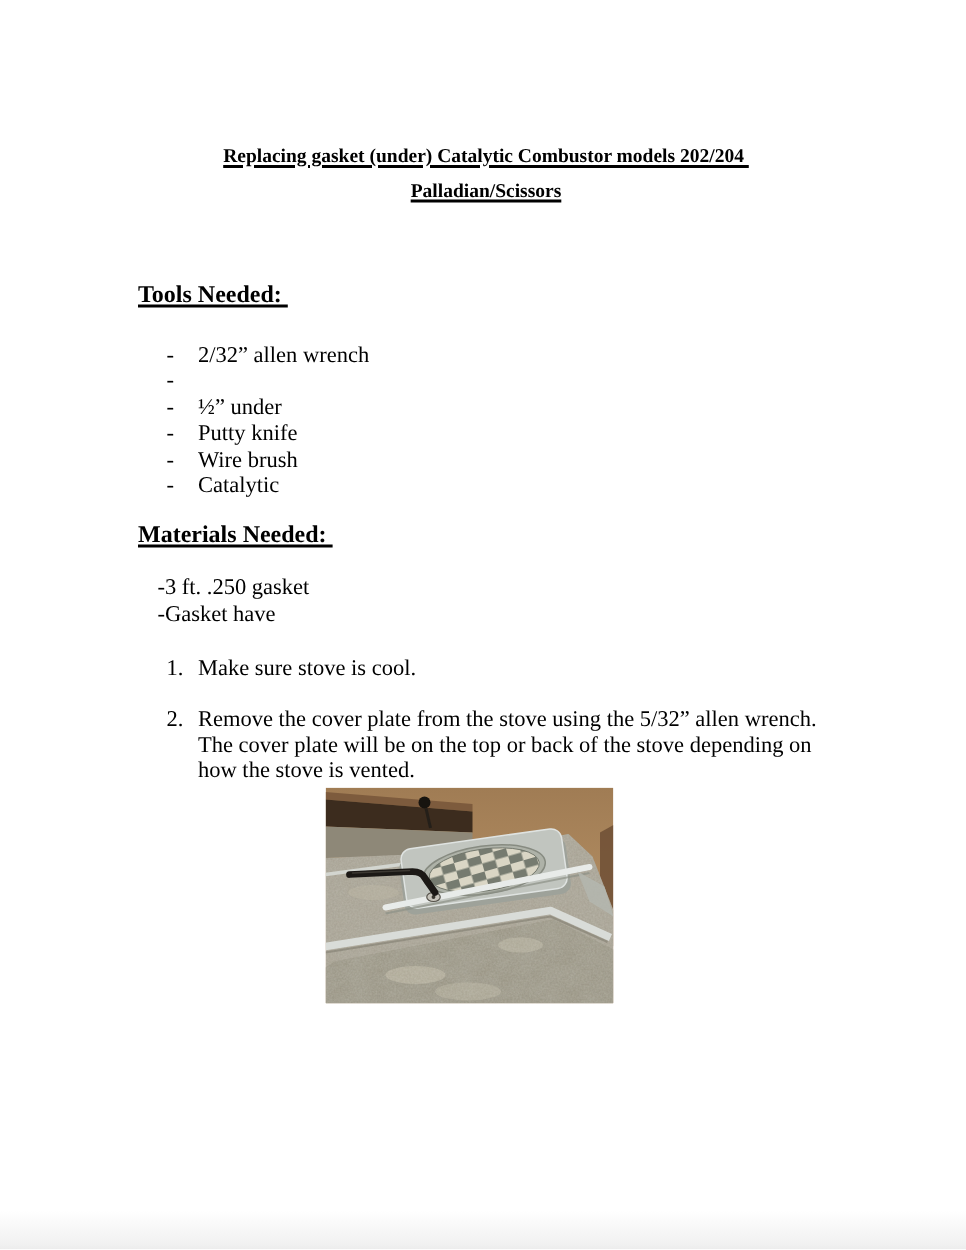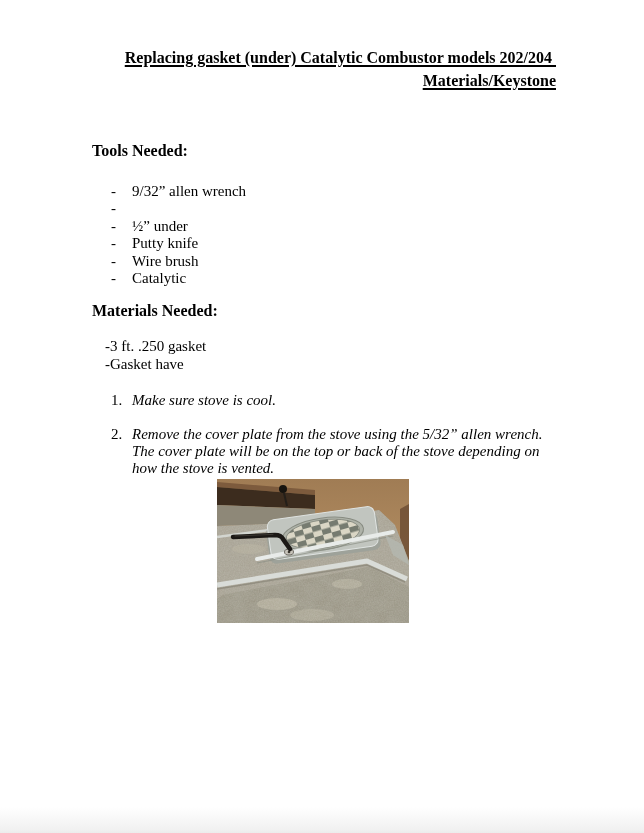--- a/index.html
+++ b/index.html
@@ -14,24 +14,24 @@
     background: #ffffff;
     overflow: hidden;
     font-family: "Liberation Serif", serif;
     color: #000000;
   }
   .content {
     padding: 0 88px 0 92px;
   }
   
   .doc-title {
-    margin: 46px 0 0 0;
-    font-size: 16px;
+    margin: 92px 0 0 0;
+    font-size: 13px;
     font-weight: bold;
-    text-align: right;
+    text-align: center;
     line-height: 23px;
   }
   .doc-title .u {
     text-decoration: underline;
     text-decoration-thickness: 1.5px;
     text-underline-offset: 2px;
   }
   
   .intro {
     margin: 31px 0 0 0;
@@ -39,20 +39,21 @@
     line-height: 17.4px;
   }
   
   .sec-heading {
     font-size: 16px;
     font-weight: bold;
     line-height: 18px;
     margin: 0;
   }
   .sec-heading .u {
+    text-decoration: underline;
     text-decoration-thickness: 1.5px;
     text-underline-offset: 2px;
     text-align: center;
   }
   .tools-heading    { margin-top: 50px; }
   .materials-heading{ margin-top: 15px; }
   
   .dash-list {
     list-style: none;
     margin: 23px 0 0 0;
@@ -72,21 +73,21 @@
   
   .steps {
     list-style: none;
     margin: 0;
     padding: 0 0 0 19px;
     font-size: 15px;
     line-height: 17.4px;
   }
   .steps li { display: flex; }
   .steps .num { width: 21px; flex: 0 0 21px; }
-  .steps .step-text { flex: 1; font-style: italic; }
+  .steps .step-text { flex: 1; }
   .step-1 { margin-top: 19px; }
   .step-2 { margin-top: 16px; }
   
   .photo {
     margin: 1px 0 0 125px;
     width: 192px;
     height: 144px;
     overflow: hidden;
     line-height: 0;
   }
@@ -100,30 +101,30 @@
   }
 </style>
 </head>
 <body>
 
 <div class="page">
   <div class="content">
 
     <h1 class="doc-title">
       <div><span class="u">Replacing gasket (under) Catalytic Combustor models 202/204&nbsp;</span></div>
-      <div><span class="u">Materials/Keystone</span></div>
+      <div><span class="u">Palladian/Scissors</span></div>
     </h1>
 
 
     <h2 class="sec-heading tools-heading"><span class="u">Tools Needed:&nbsp;</span></h2>
 
     <ul class="dash-list">
       <li>
         <span class="marker">-</span>
-        <span>9/32” allen wrench</span>
+        <span>2/32” allen wrench</span>
       </li>
       <li>
         <span class="marker">-</span>
       </li>
       <li>
         <span class="marker">-</span>
         <span>½” under</span>
       </li>
       <li>
         <span class="marker">-</span>

